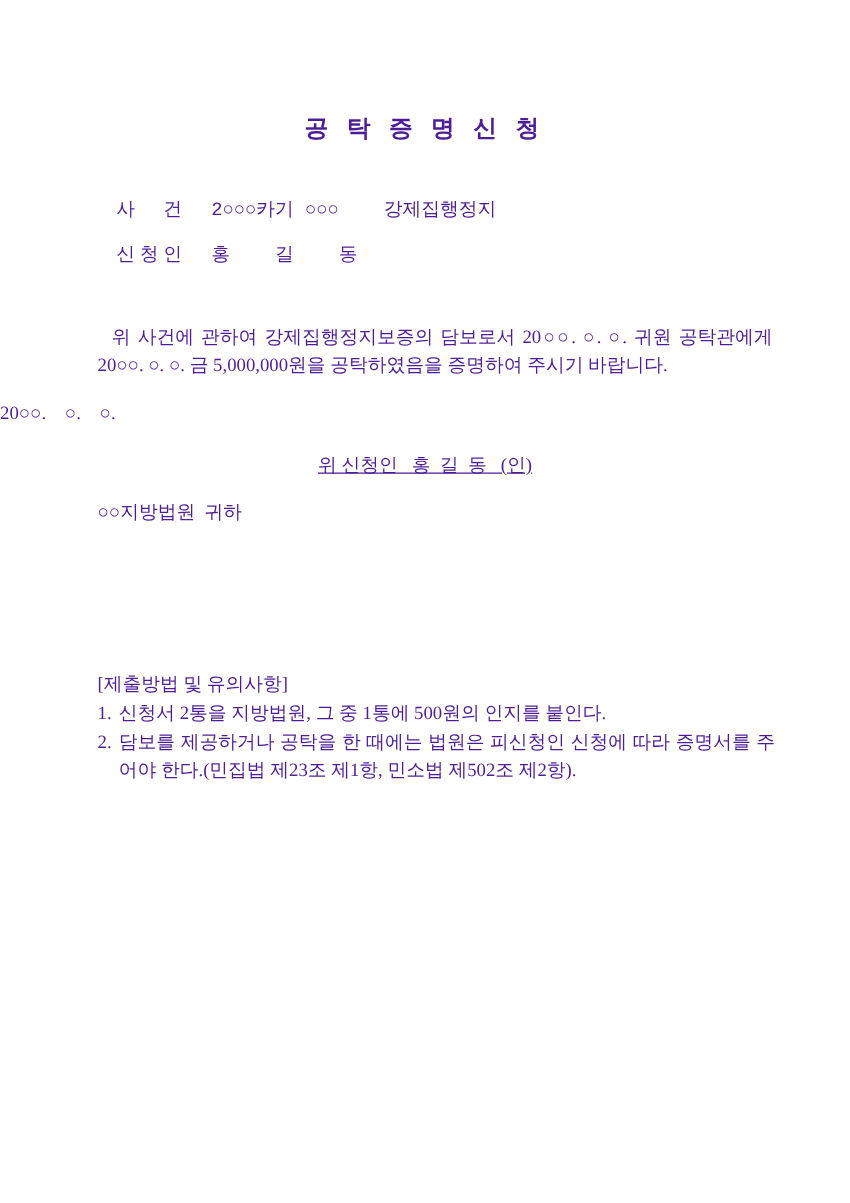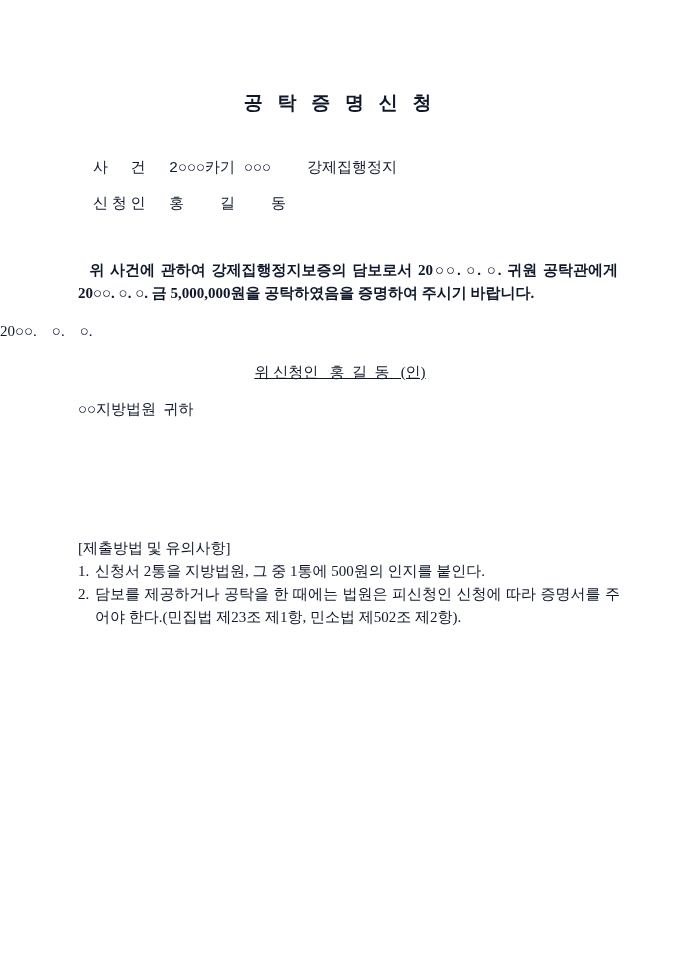--- a/index.html
+++ b/index.html
@@ -5,21 +5,21 @@
   html, body {
     margin: 0;
     padding: 0;
     background: #ffffff;
   }
   .page {
     position: relative;
     width: 680px;
     height: 962px;
     background: #ffffff;
-    color: #0f172a;
+    color: #4c1d95;
     font-family: "Liberation Serif", "DejaVu Serif", serif;
     font-size: 15px;
     overflow: hidden;
   }
   .pre { white-space: pre-wrap; }
 
   .doc-title {
     position: absolute;
     top: 90px;
     left: 0;
@@ -51,21 +51,20 @@
   .row-resp   { top: 221px; }
 
   .body-para {
     position: absolute;
     top: 259px;
     left: 78px;
     width: 540px;
     line-height: 23px;
     text-align: justify;
     white-space: pre-wrap;
-    font-weight: bold;
   }
 
   .date-line {
     position: absolute;
     top: 323px;
     left: 0;
     width: 100%;
     white-space: pre-wrap;
   }
   .sign-line {

